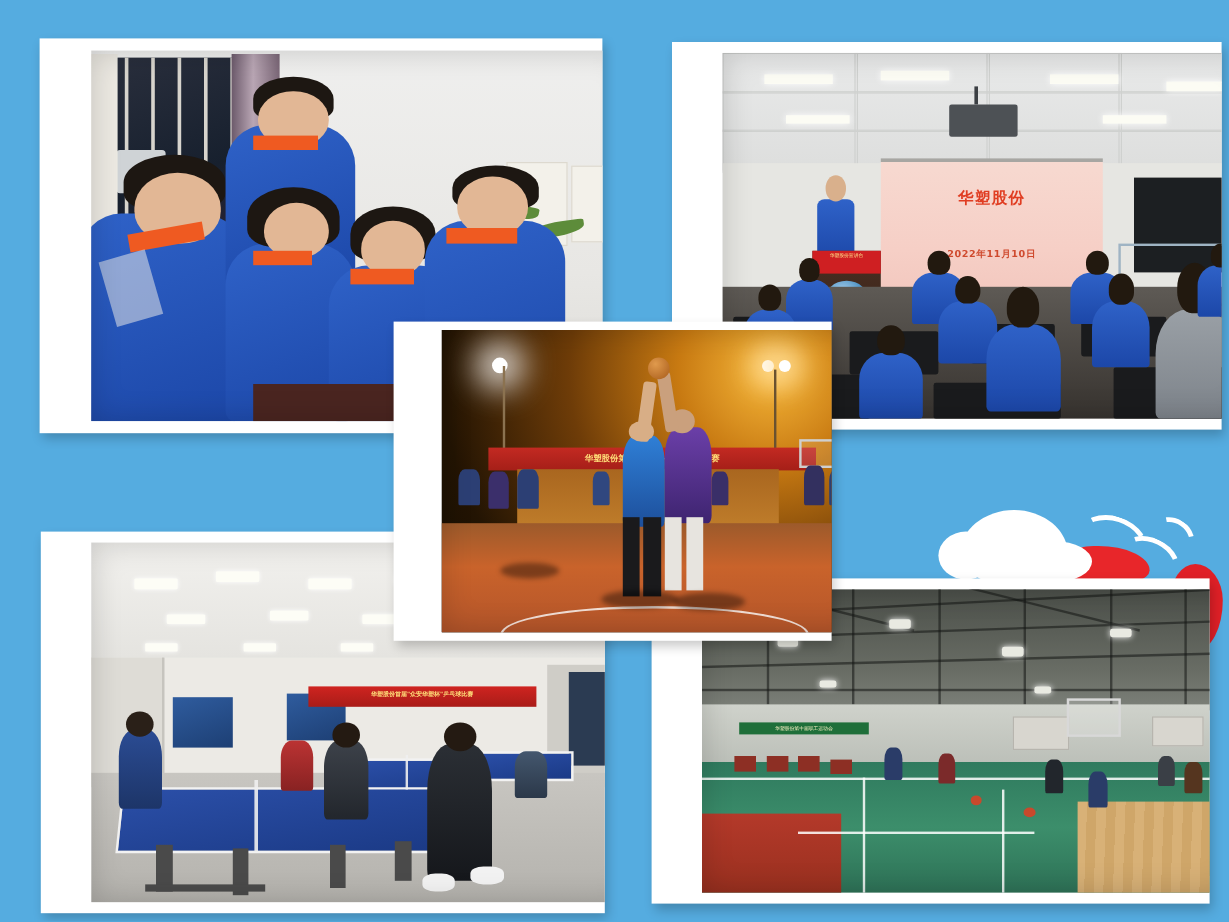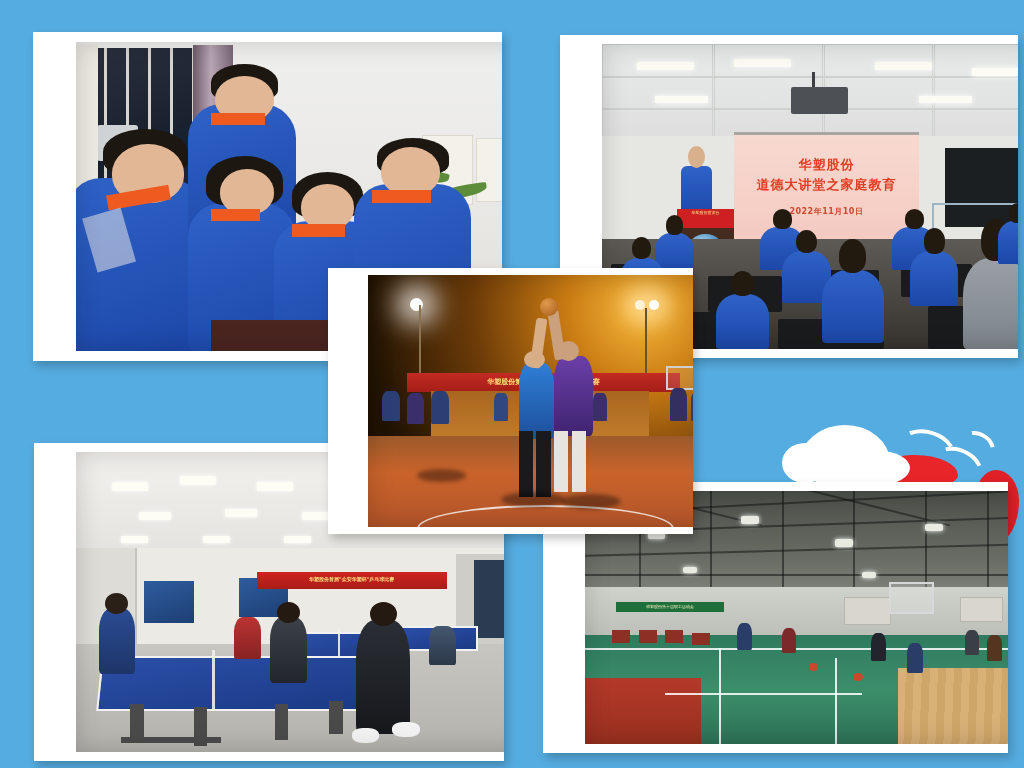--- a/index.html
+++ b/index.html
@@ -262,21 +262,20 @@
       <div class="lec-light" style="left:12%;top:17%;width:12%;height:2.2%"></div>
       <div class="lec-light" style="left:72%;top:17%;width:12%;height:2.2%"></div>
       <div class="lec-proj"></div>
 
       <div class="lec-wall"></div>
       <div class="lec-darkwall"></div>
       <div class="lec-rail"></div>
 
       <div class="lec-screen">
         <div class="t1">华塑股份</div>
-        <div class="t2">道德大讲堂之家庭教育</div>
         <div class="t3">2022年11月10日</div>
       </div>
 
       <div class="lec-speaker"></div>
       <div class="lec-podium">
         <div class="sign">华塑股份宣讲台</div>
         <div class="logo"></div>
       </div>
 
       <div class="lec-floorzone"></div>

